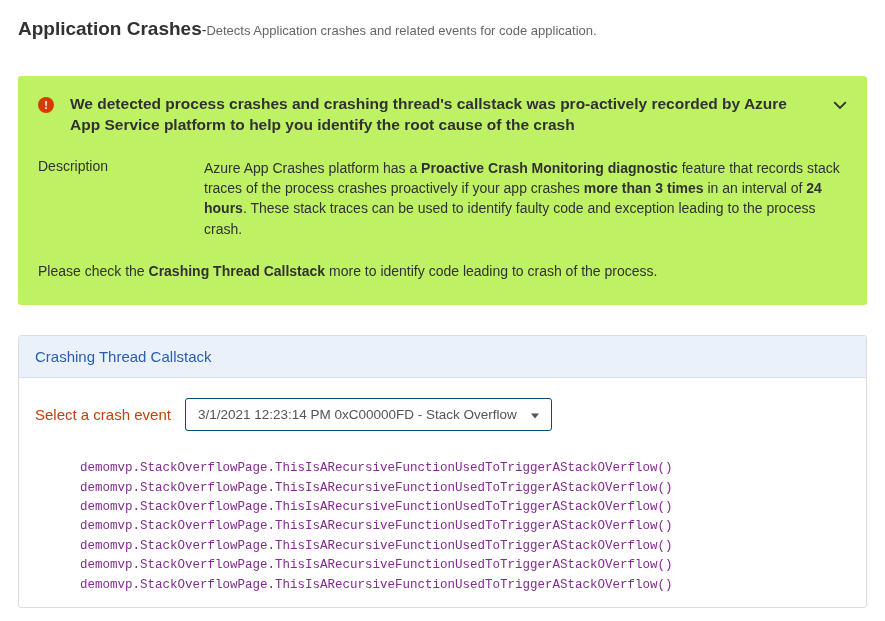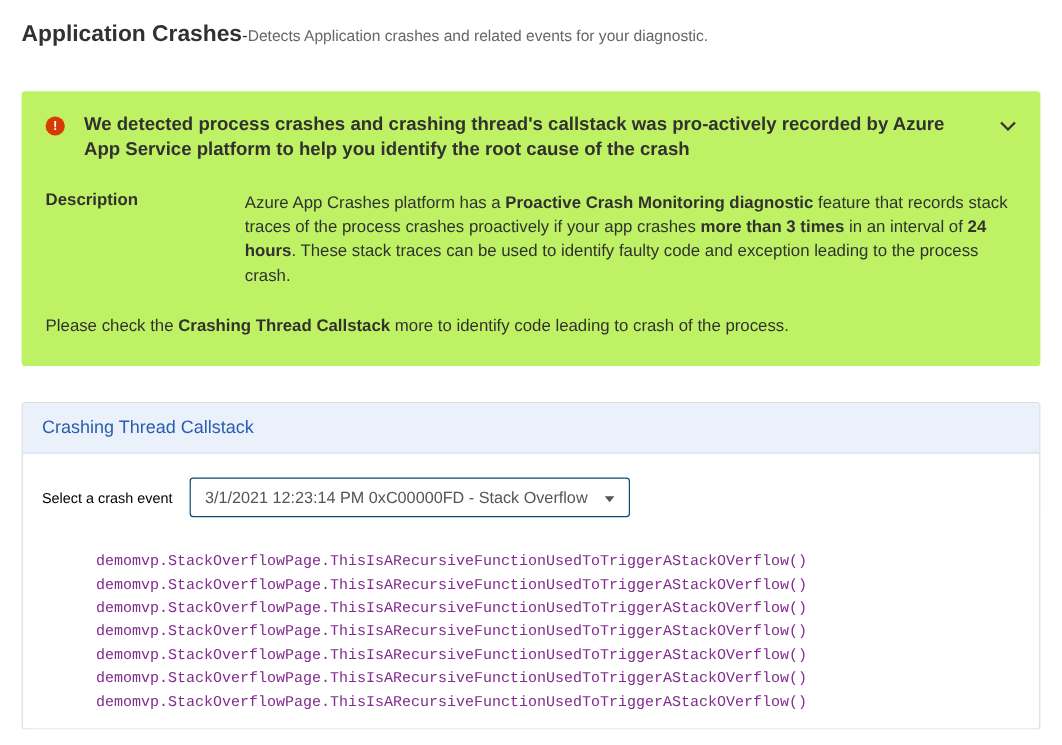--- a/index.html
+++ b/index.html
@@ -65,21 +65,21 @@
     .chevron svg { display: block; }
 
     .detail-row {
       display: flex;
       margin-top: 22px;
       padding-left: 0;
     }
     .detail-label {
       width: 166px;
       flex-shrink: 0;
-      font-weight: 700;
+      font-weight: 400;
       font-size: 14px;
       color: #323130;
     }
     .detail-value {
       flex: 1;
       font-size: 14px;
       color: #323130;
       line-height: 1.45;
     }
     .detail-value b { font-weight: 700; }
@@ -106,22 +106,22 @@
       padding: 20px 16px 12px 16px;
     }
 
     .select-row {
       display: flex;
       align-items: center;
       gap: 14px;
       margin-bottom: 28px;
     }
     .select-row label {
-      font-size: 12px;
-      color: #000000;
+      font-size: 15px;
+      color: #c2410c;
     }
     .dropdown {
       border: 1px solid #0c4a6e;
       border-radius: 3px;
       background: #fff;
       padding: 8px 34px 8px 12px;
       font-size: 13.5px;
       color: #555;
       position: relative;
       cursor: pointer;
@@ -147,21 +147,21 @@
       line-height: 1.55;
       white-space: nowrap;
     }
   </style>
 </head>
 <body>
 
 <div class="header">
   <h1>Application Crashes</h1>
   <span class="sep">-</span>
-  <span class="desc">Detects Application crashes and related events for your diagnostic.</span>
+  <span class="desc">Detects Application crashes and related events for code application.</span>
 </div>
 
 <div class="alert-card">
   <div class="alert-top">
     <div class="error-icon"></div>
     <div class="alert-title">We detected process crashes and crashing thread's callstack was pro-actively recorded by Azure App Service platform to help you identify the root cause of the crash</div>
     <div class="chevron">
       <svg viewBox="0 0 12 12" width="14" height="14">
           <path d="M1 3.5 L6 8.5 L11 3.5" fill="none" stroke="#323130" stroke-width="1.6"></path>
         </svg>

